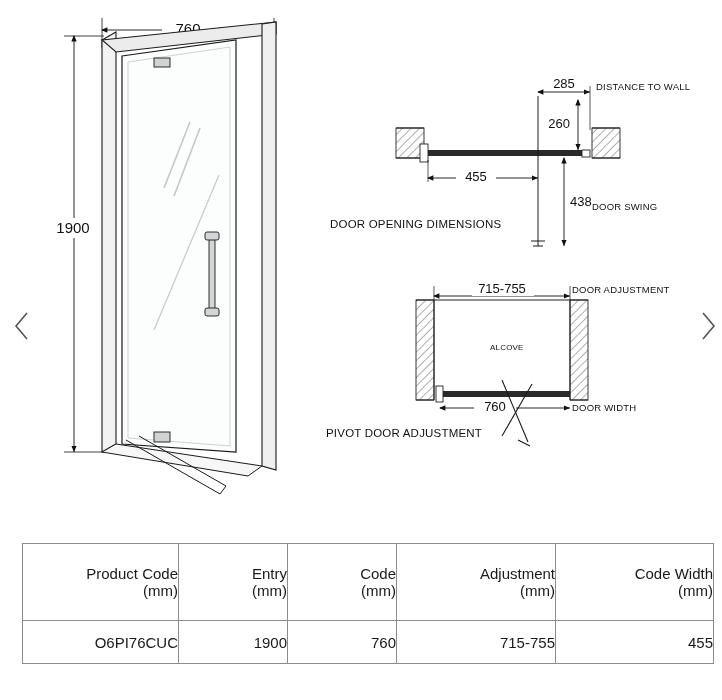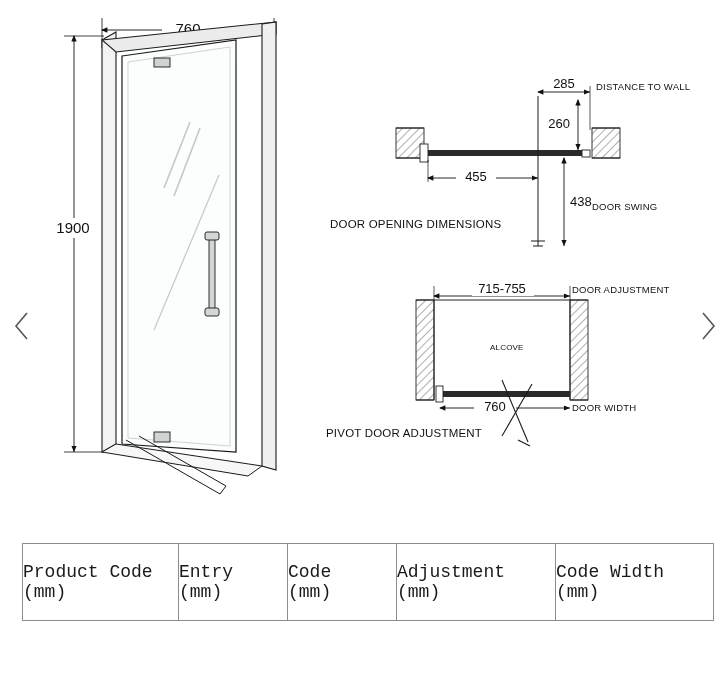--- a/index.html
+++ b/index.html
@@ -74,26 +74,26 @@
   .spec-table {
     position: absolute;
     left: 18px;
     top: 543px;
     width: 686px;
     border-collapse: collapse;
     table-layout: fixed;
   }
   .spec-table td {
     border: 1px solid #8c8c8c;
-    text-align: left;
-    font-size: 18px;
+    text-align: right;
+    font-size: 15px;
     color: #1a1a1a;
     padding: 0;
     height: 30px;
-    font-family: Liberation Mono, monospace;
+    font-family: Liberation Sans, sans-serif;
   }
   .spec-table td.head-top {
     padding-top: 10px;
     border-bottom: none;
     height: 28px;
     vertical-align: bottom;
   }
   .spec-table td.head-bottom {
     border-top: none;
     padding-bottom: 10px;
@@ -292,16 +292,23 @@
       <td class="col4 head-top">Adjustment</td>
       <td class="col5 head-top">Code Width</td>
     </tr>
     <tr>
       <td class="head-bottom">(mm)</td>
       <td class="head-bottom">(mm)</td>
       <td class="head-bottom">(mm)</td>
       <td class="head-bottom">(mm)</td>
       <td class="head-bottom">(mm)</td>
     </tr>
+    <tr>
+      <td class="value">O6PI76CUC</td>
+      <td class="value">1900</td>
+      <td class="value">760</td>
+      <td class="value">715-755</td>
+      <td class="value">455</td>
+    </tr>
   </tbody>
     </table>
 
 </div>
 
 </body></html>

